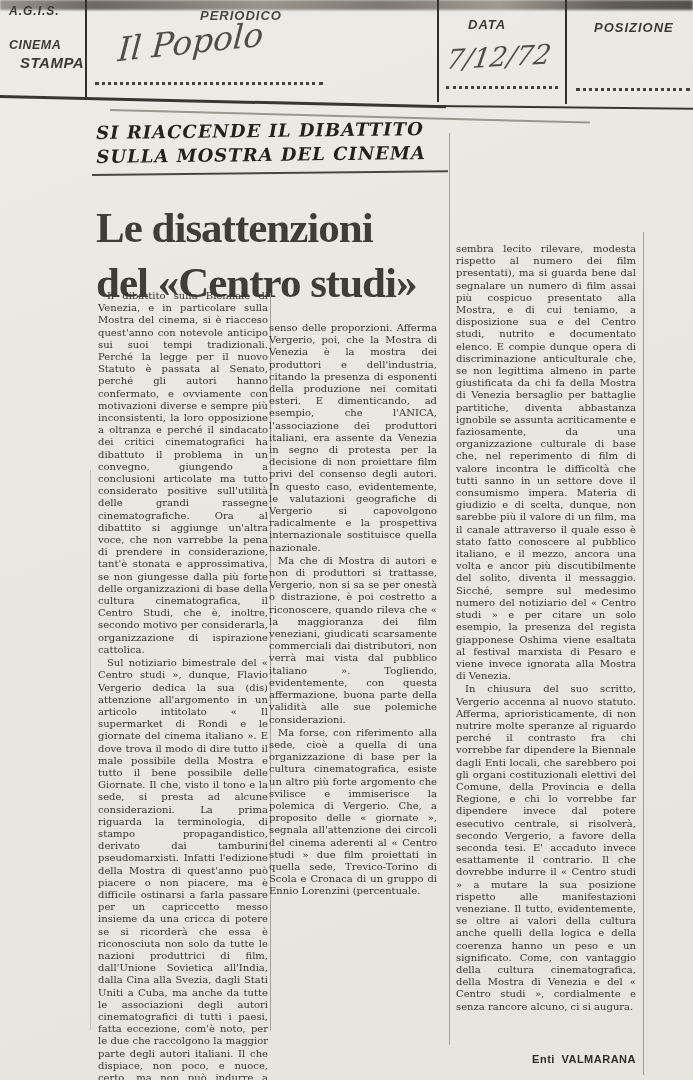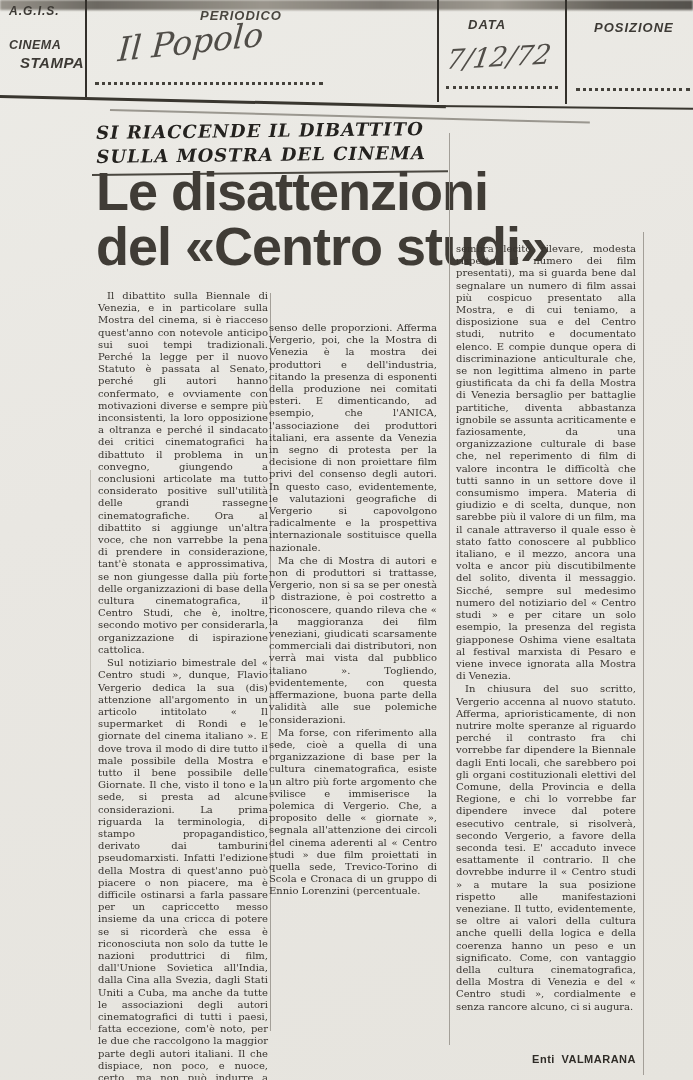--- a/index.html
+++ b/index.html
@@ -33,23 +33,23 @@
     position:absolute;left:96px;top:121px;width:352px;
     font-family:"DejaVu Serif",serif;font-style:italic;font-weight:bold;
     font-size:18px;line-height:24px;letter-spacing:1px;color:#24221f;
     transform:rotate(-0.7deg);transform-origin:left top;
   }
   .kicker-rule{
     position:absolute;left:92px;top:174px;width:356px;height:2px;
     background:#4a4740;transform:rotate(-0.6deg);transform-origin:left center;
   }
   .headline{
-    position:absolute;left:96px;top:164px;width:360px;
-    font-family:Liberation Sans, sans-serif;font-weight:bold;
-    font-size:54px;line-height:55px;letter-spacing:-1px;color:#403c36;
+    position:absolute;left:96px;top:200px;width:360px;
+    font-family:Liberation Serif, serif;font-weight:bold;
+    font-size:43px;line-height:55px;letter-spacing:-1px;color:#403c36;
     white-space:nowrap;
   }
   .col{
     position:absolute;font-size:10px;line-height:12.2px;
     text-align:justify;color:#37332e;
     font-family:"DejaVu Serif","Liberation Serif",serif;
   }
   .col p{margin:0;text-indent:9px;}
   .col p.cont{text-indent:0;}
   .col p + p{margin-top:1px;}

